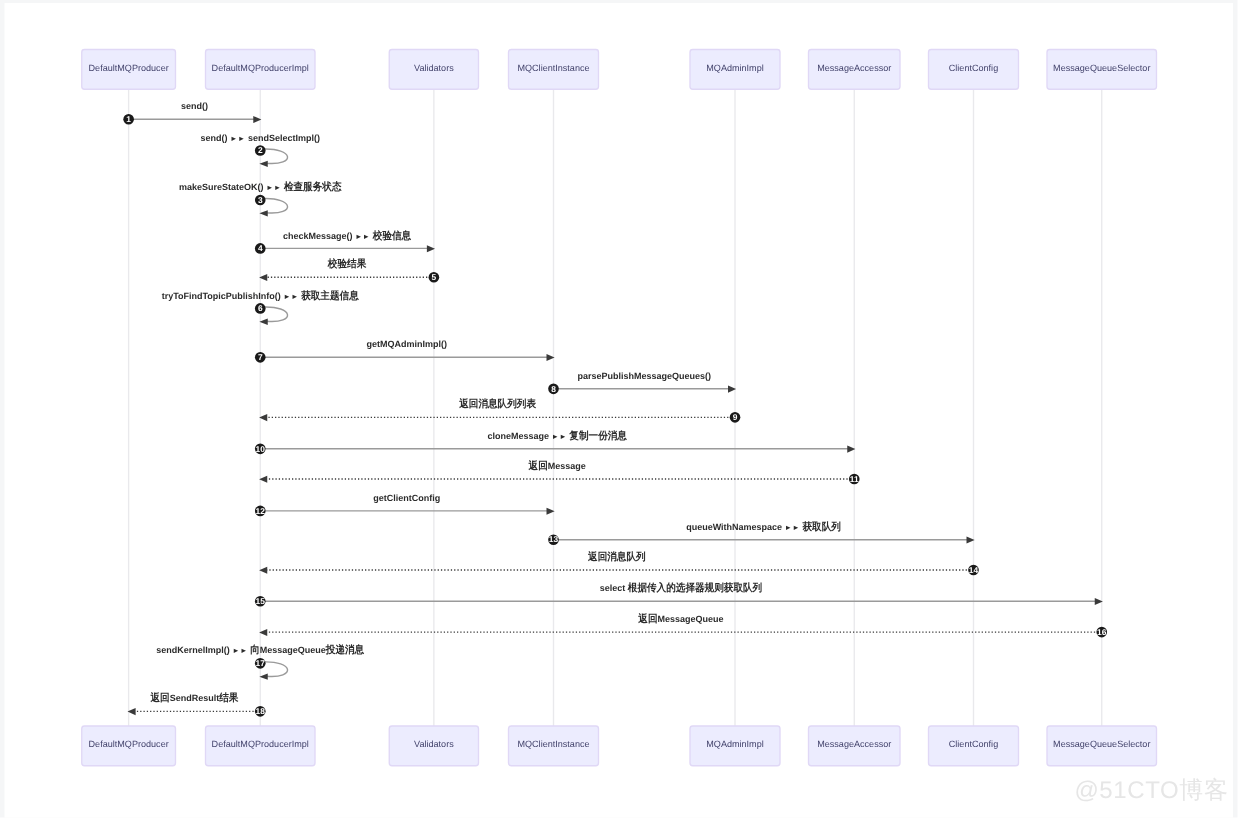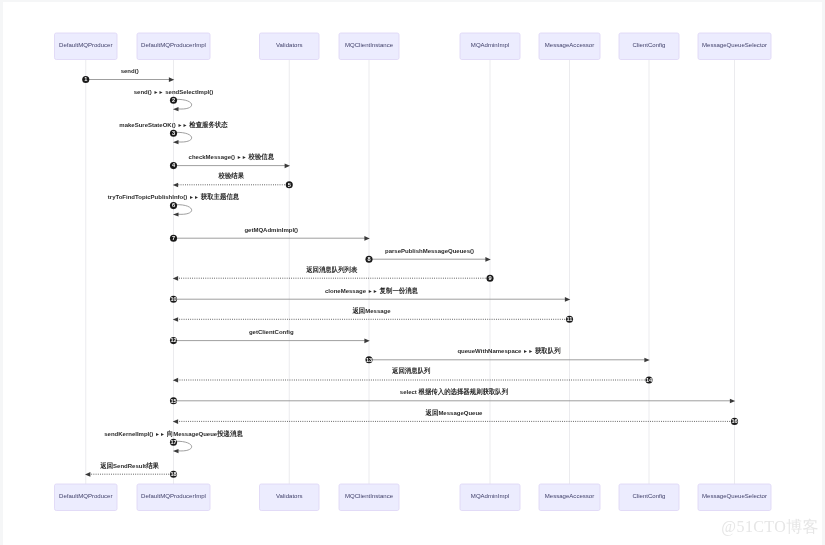--- a/index.html
+++ b/index.html
@@ -30,21 +30,21 @@
   }
   .chev{font-size:5px;letter-spacing:0.15px;}
   .cjk{font-size:7px;}
   .seq-num-circle{fill:#1a1a1a;}
   .seq-num-text{
     font-family:"Liberation Sans",sans-serif;
     font-size:5.6px;fill:#ffffff;text-anchor:middle;font-weight:700;
   }
   .watermark{
     position:absolute;right:3px;bottom:7px;
-    font-family:Liberation Serif, serif;
+    font-family:Liberation Sans, sans-serif;
     font-size:16px;color:#e6e6e6;letter-spacing:0.4px;
   }
 </style>
 </head>
 <body>
 
 <div id="canvas">
   <svg id="diagram" width="819" height="543" viewBox="0 0 819 543" xmlns="http://www.w3.org/2000/svg">
     <g id="lifelines">
         <line x1="82.75" y1="57.5" x2="82.75" y2="482" class="lifeline"></line>

